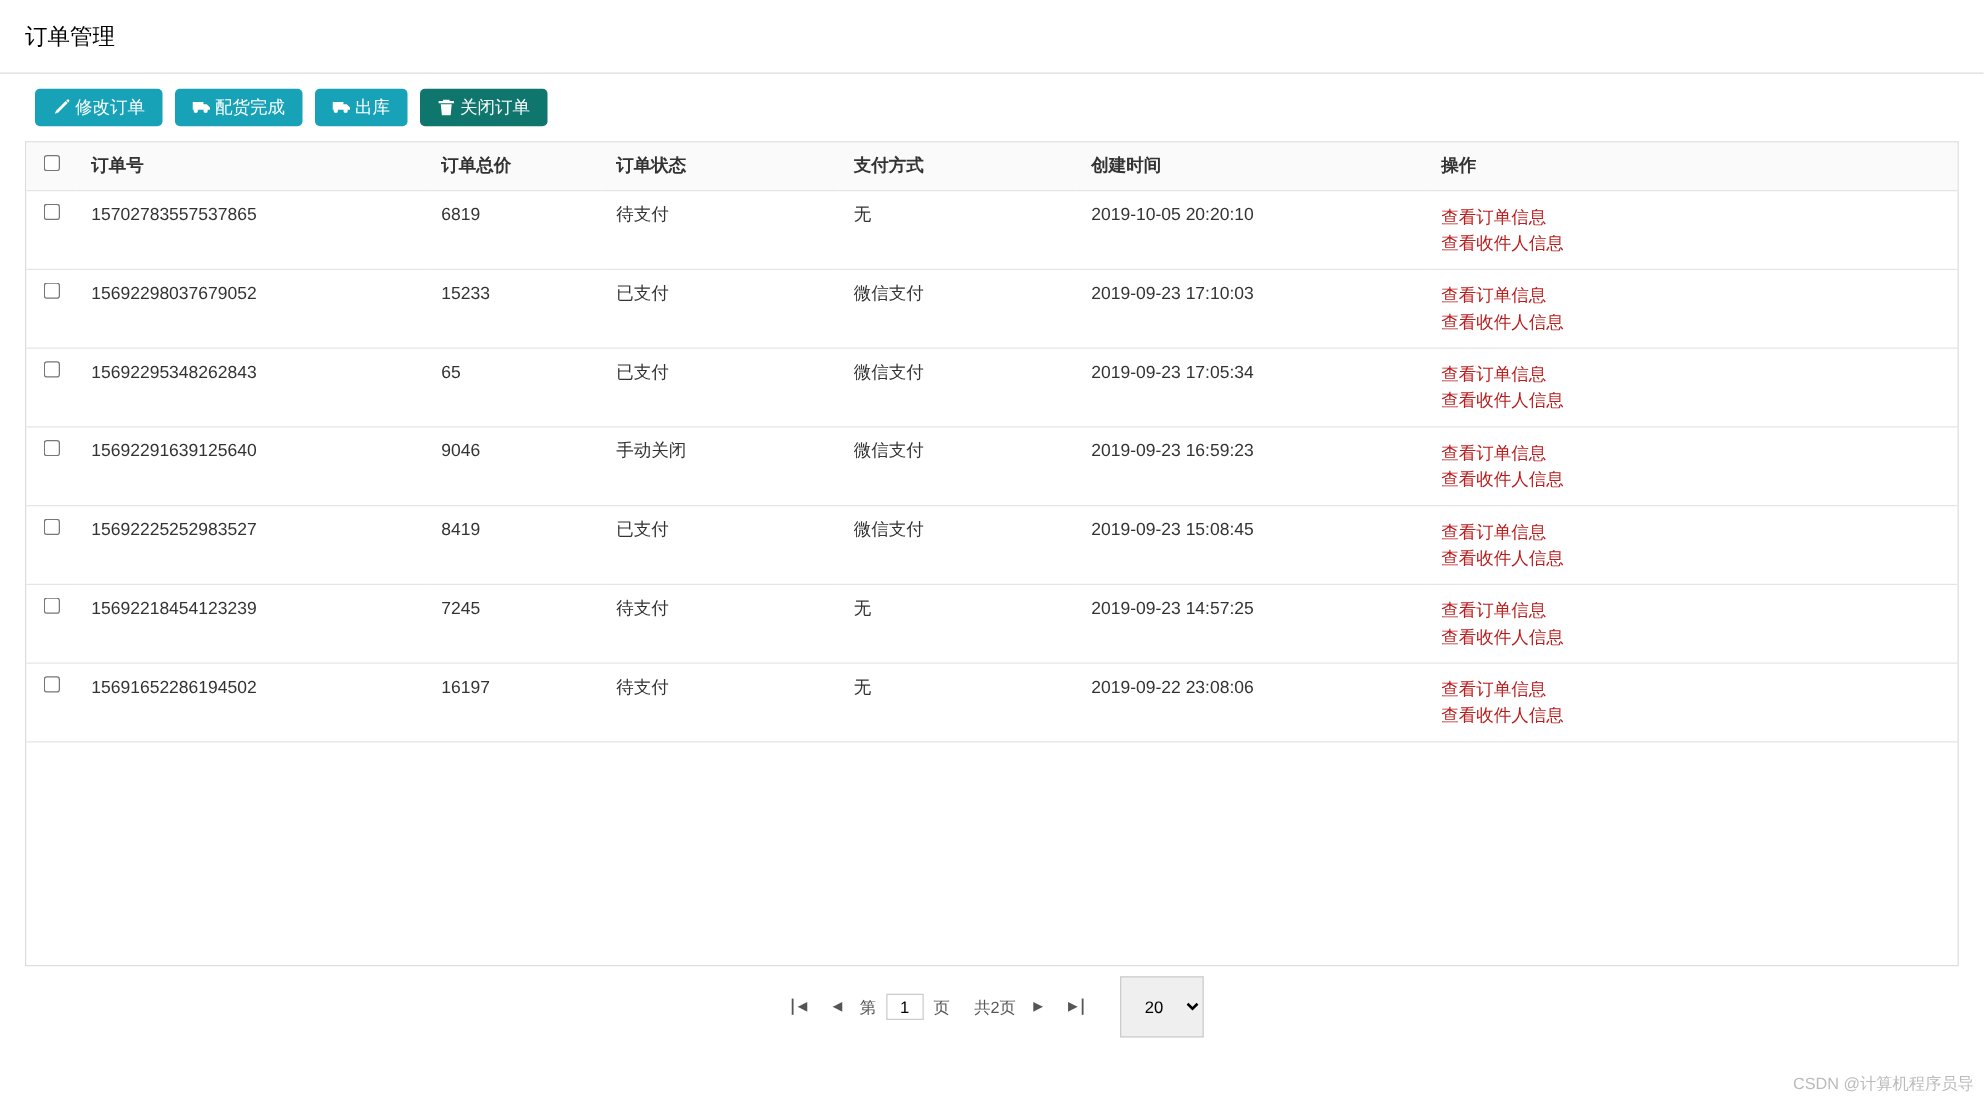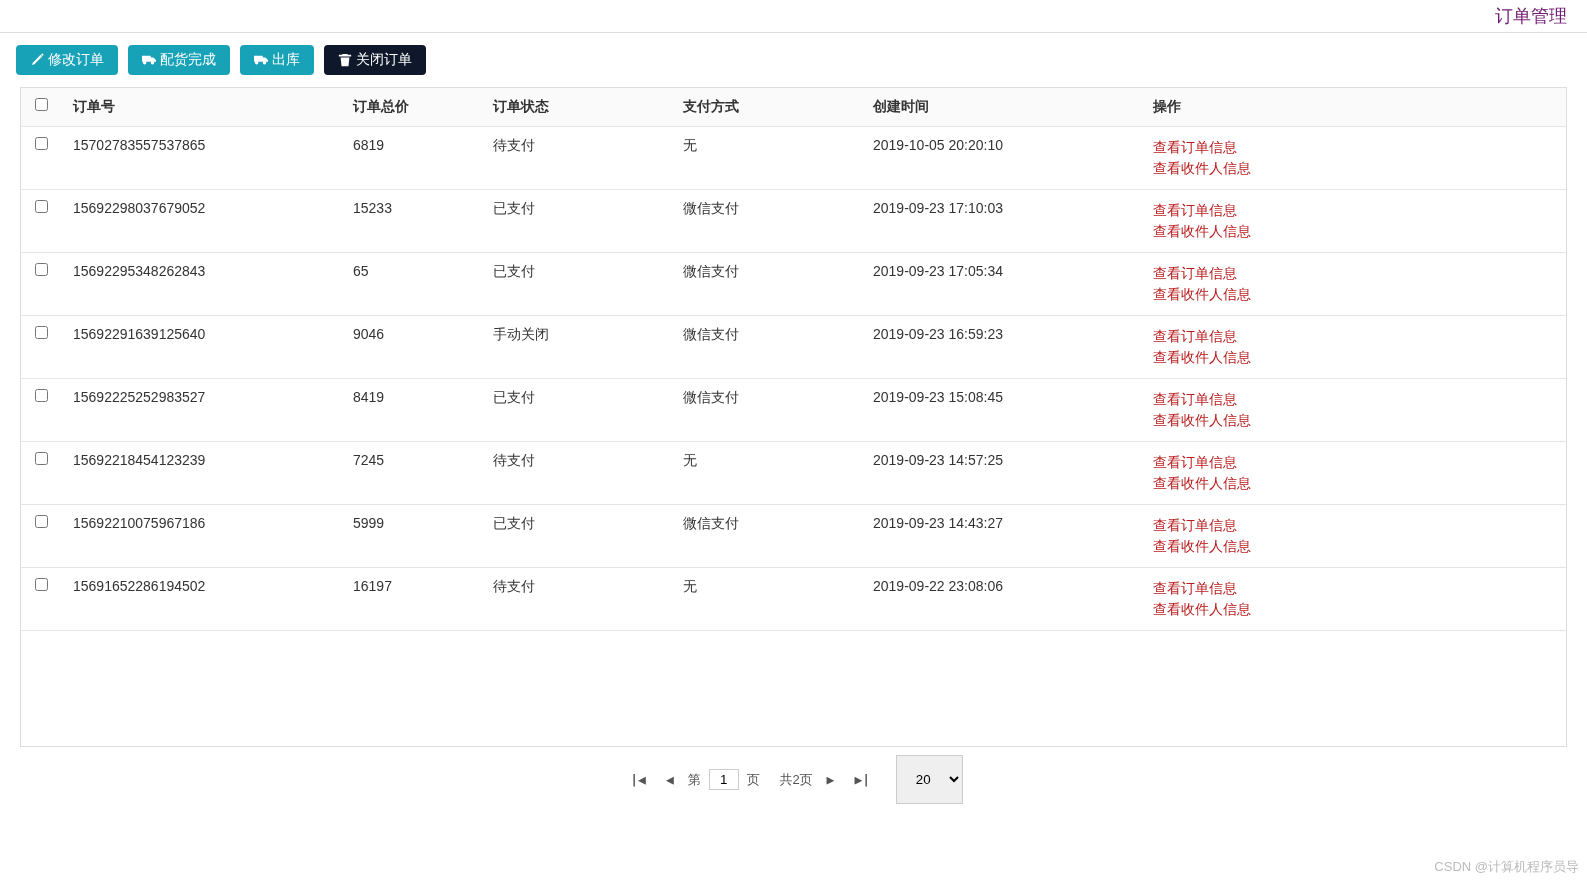--- a/index.html
+++ b/index.html
@@ -3,44 +3,43 @@
   <meta charset="utf-8">
   <style>
     * { box-sizing: border-box; margin: 0; padding: 0; }
     body {
       font-family: "Microsoft YaHei", Arial, sans-serif;
       font-size: 14px;
       color: #333;
       background: #fff;
     }
     .page-title {
-      padding: 4px 20px;
+      padding: 17px 20px;
       font-size: 18px;
-      color: #701a75;
+      color: #000000;
       border-bottom: 1px solid #ddd;
-      text-align: right;
     }
     .toolbar {
-      padding: 12px 16px;
+      padding: 12px 28px;
       display: flex;
       gap: 10px;
     }
     .btn {
       padding: 6px 14px;
       border: none;
       border-radius: 4px;
       color: #fff;
       font-size: 14px;
       cursor: pointer;
       display: inline-flex;
       align-items: center;
       gap: 4px;
     }
     .btn-teal { background: #17a2b8; }
-    .btn-danger { background: #0f172a; }
+    .btn-danger { background: #0f766e; }
     .btn svg { width: 14px; height: 14px; fill: #fff; }
     .table-container {
       margin: 0 20px;
       border: 1px solid #ddd;
       height: 660px;
       overflow-y: scroll;
       position: relative;
     }
     table {
       width: 100%;
@@ -225,32 +224,20 @@
           <td>待支付</td>
           <td>无</td>
           <td>2019-09-23 14:57:25</td>
           <td>
             <a class="action-link">查看订单信息</a>
             <a class="action-link">查看收件人信息</a>
           </td>
         </tr>
         <tr>
           <td class="col-check"><input type="checkbox" style=""></td>
-          <td>15692210075967186</td>
-          <td>5999</td>
-          <td>已支付</td>
-          <td>微信支付</td>
-          <td>2019-09-23 14:43:27</td>
-          <td>
-            <a class="action-link">查看订单信息</a>
-            <a class="action-link">查看收件人信息</a>
-          </td>
-        </tr>
-        <tr>
-          <td class="col-check"><input type="checkbox" style=""></td>
           <td>15691652286194502</td>
           <td>16197</td>
           <td>待支付</td>
           <td>无</td>
           <td>2019-09-22 23:08:06</td>
           <td>
             <a class="action-link">查看订单信息</a>
             <a class="action-link">查看收件人信息</a>
           </td>
         </tr>

